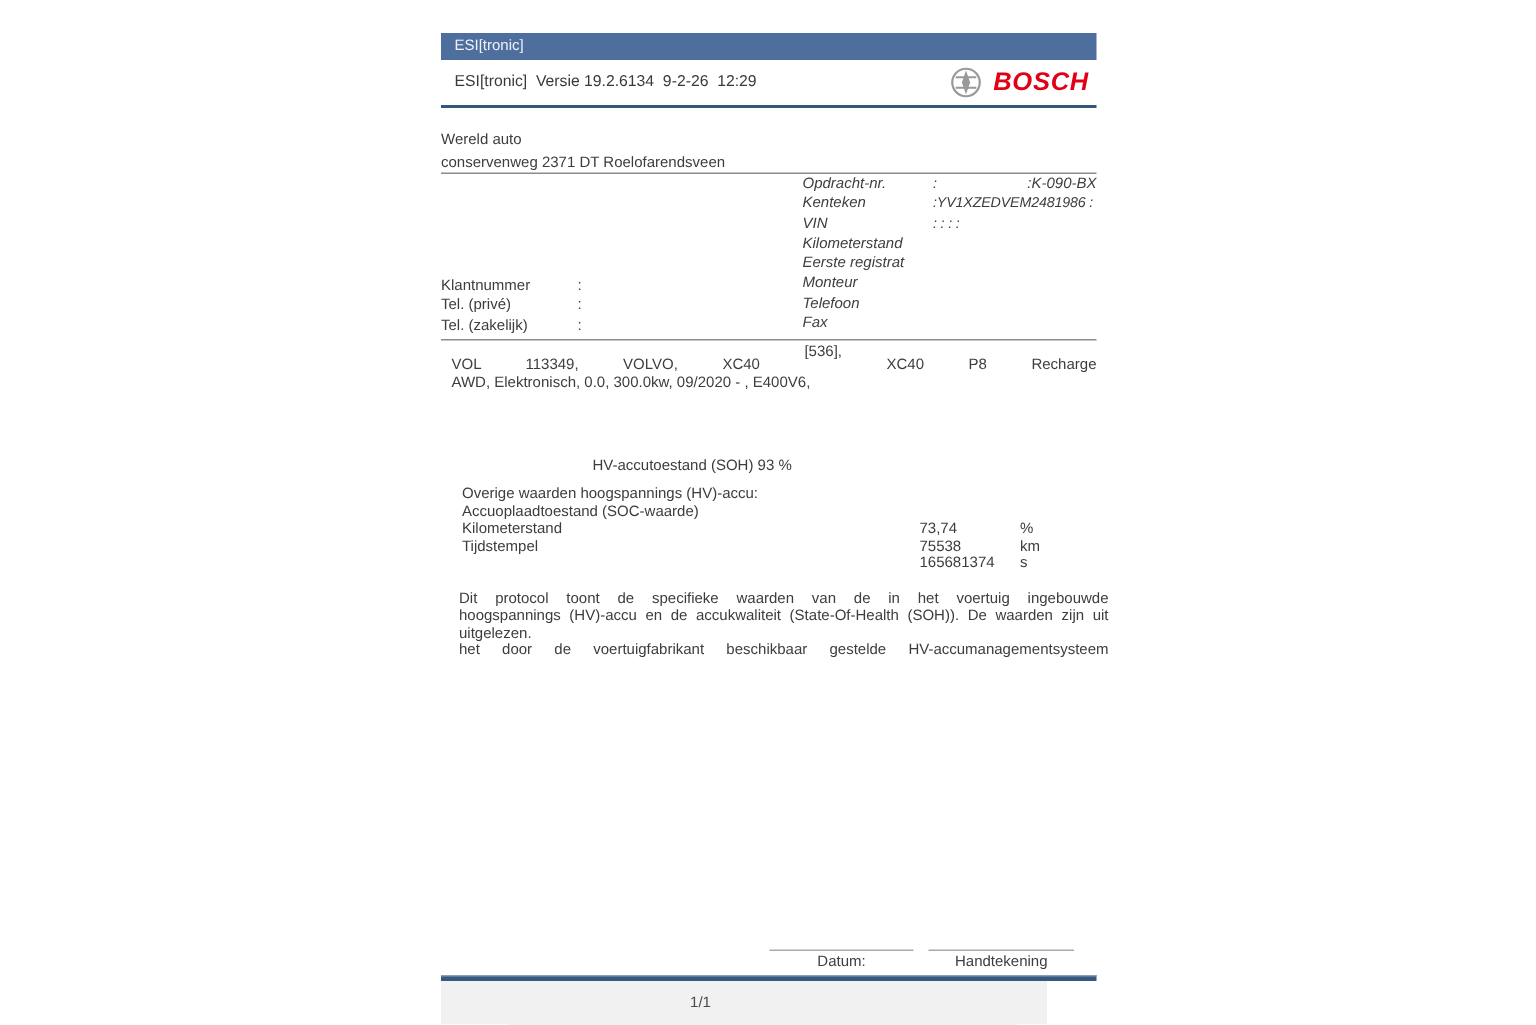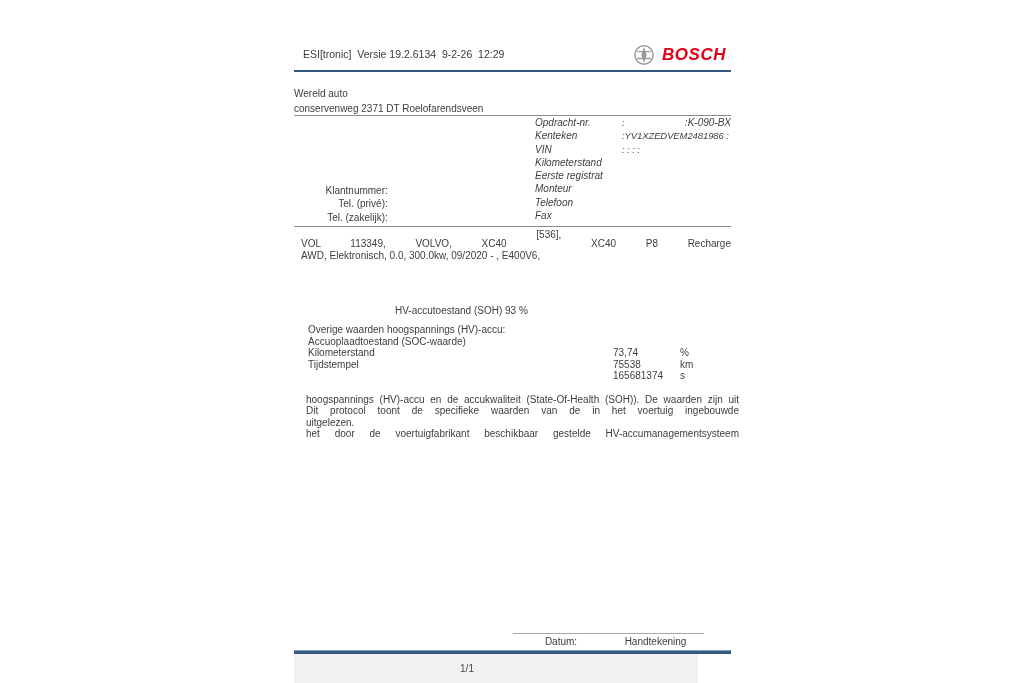--- a/index.html
+++ b/index.html
@@ -25,21 +25,21 @@
   .hr{left:0;height:1px;background:#8c8c8c;width:437px;}
   .hr1{top:115px;} .hr2{top:226px;}
 
   
   .rightcol{left:241px;top:116px;width:196px;}
   .rrow{display:flex;height:13.3px;font-size:10px;line-height:13.3px;font-style:italic;}
   .rrow .lbl{width:87px;flex:none;}
   .rrow .mid{flex:1;font-size:9.5px;letter-spacing:-.1px;}
   .rrow .rgt{flex:none;}
   .leftcol{left:0;top:184px;width:200px;}
-  .lrow{display:flex;height:13.3px;font-size:10px;line-height:13.3px;text-align:right;}
+  .lrow{display:flex;height:13.3px;font-size:10px;line-height:13.3px;}
   .lrow .lbl{width:91px;flex:none;}
 
   
   .veh1{left:7px;top:238px;width:430px;font-size:10px;line-height:11.5px;
     text-align:justify;text-align-last:justify;}
   .veh-ref{position:relative;top:-9px;}
   .veh2{left:7px;top:249.5px;width:430px;font-size:10px;line-height:11.5px;}
 
   
   .soh{left:101px;top:305px;font-size:10px;}
@@ -54,32 +54,35 @@
 
   
   .disc{left:12px;top:394px;width:433px;font-size:10px;line-height:11.4px;}
   .dline{text-align:justify;text-align-last:justify;}
   .dline.last{text-align:left;text-align-last:left;}
 
   
   .sig{top:633px;border-top:1px solid #a9a9a9;text-align:center;padding-top:2px;
     font-size:10px;color:#3d3d3d;}
   .sig1{left:219px;width:96px;}
-  .sig2{left:313px;width:97px;}
+  .sig2{left:325px;width:97px;}
   .footline{left:0;top:650px;width:437px;height:3px;background:#35597f;border-top:1px solid #8aa0b8;box-sizing:content-box;}
   .footband{left:0;top:654px;width:404px;height:29px;background:#f1f1f1;
     text-align:center;box-sizing:border-box;padding-top:9px;padding-right:58px;
     font-size:10px;color:#4a4a4a;}
 </style>
 </head>
 <body>
 
 <div class="page">
   <div class="col">
 
+    <div class="abs titlebar">
+      <span>ESI[tronic]</span>
+    </div>
     <div class="abs versionline">ESI[tronic]  Versie 19.2.6134  9-2-26  12:29</div>
     <div class="abs brand">
       <span style="display:inline-flex;">
         <svg width="22" height="22" viewBox="0 0 24 24">
           <circle cx="12" cy="12" r="10" fill="none" stroke="#97999b" stroke-width="1.6"></circle>
           <path d="M4.5 8.2 H19.5 M4.5 15.8 H19.5" stroke="#97999b" stroke-width="1.4" fill="none"></path>
           <path d="M12 3.2 L15 12 L12 20.8 L9 12 Z" fill="#97999b"></path>
         </svg>
       </span>
       <span class="brand-text">BOSCH</span>
@@ -172,22 +175,22 @@
         <span class="vu">km</span>
       </div>
       <div class="vrow">
         <span class="vl"></span>
         <span class="vv">165681374</span>
         <span class="vu">s</span>
       </div>
     </div>
 
     <div class="abs disc">
+      <div class="dline">Dit protocol toont de specifieke waarden van de in het voertuig ingebouwde</div>
       <div class="dline">hoogspannings (HV)-accu en de accukwaliteit (State-Of-Health (SOH)). De waarden zijn uit</div>
-      <div class="dline">Dit protocol toont de specifieke waarden van de in het voertuig ingebouwde</div>
       <div class="dline last">uitgelezen.</div>
       <div class="dline">het door de voertuigfabrikant beschikbaar gestelde HV-accumanagementsysteem</div>
     </div>
 
     <div class="abs sig sig1">
       <span>Datum:</span>
     </div>
     <div class="abs sig sig2">
       <span>Handtekening</span>
     </div>

